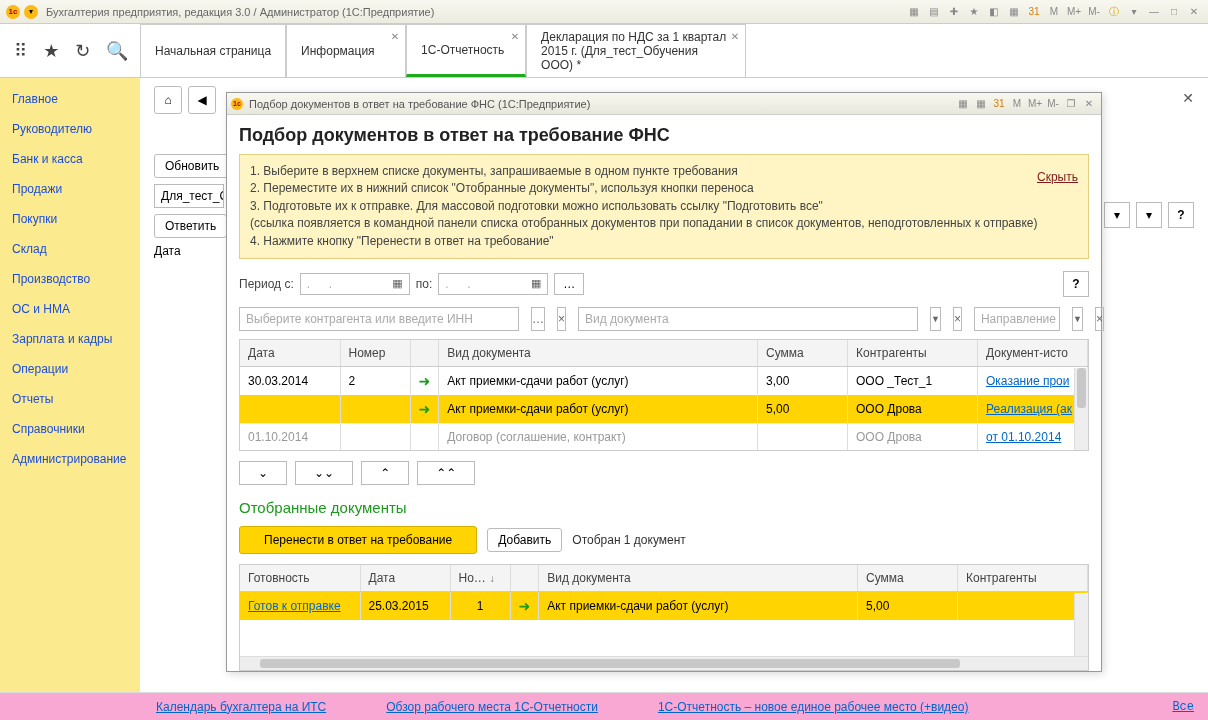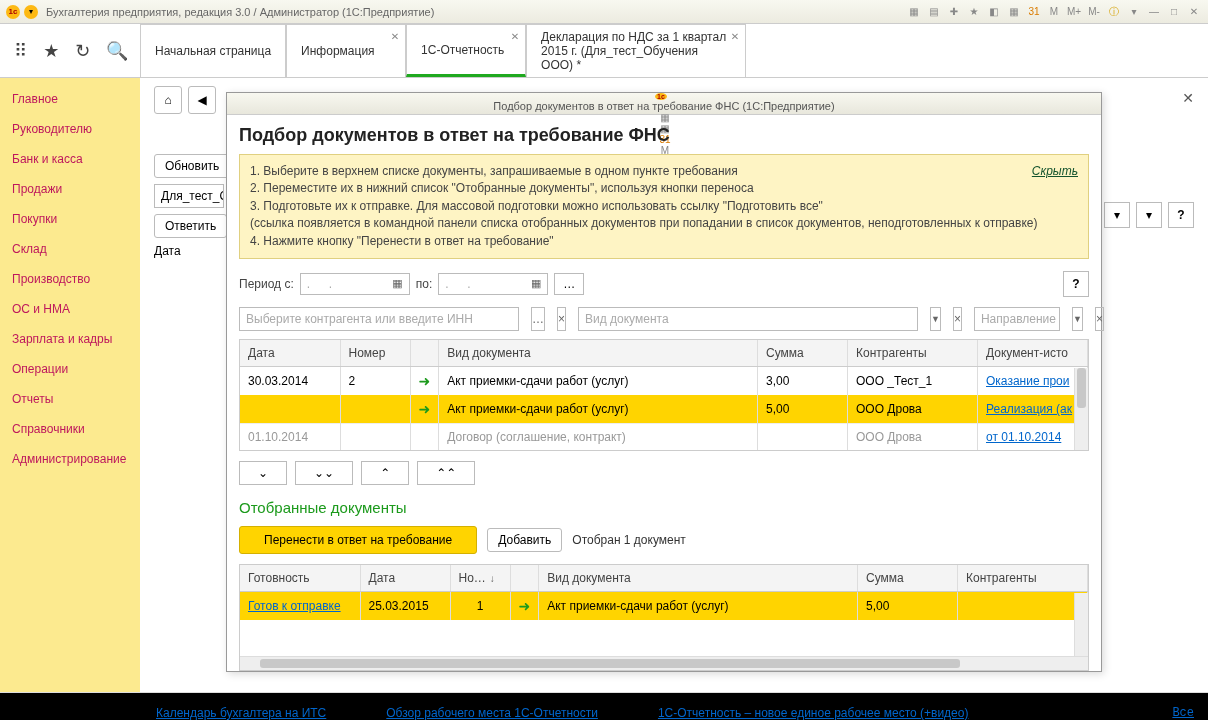--- a/index.html
+++ b/index.html
@@ -18,45 +18,45 @@
 .toolbar-icons { width: 140px; display: flex; align-items: center; gap: 16px; padding-left: 14px; }
 .toolbar-icons span { font-size: 18px; color: #444; cursor: pointer; }
 .tabs { display: flex; flex: 1; }
 .tab { border: 1px solid #ccc; border-bottom: none; padding: 8px 14px; display: flex; flex-direction: column; justify-content: center; min-width: 120px; background: #fff; position: relative; font-size: 12px; color: #333; cursor: pointer; }
 .tab.active { border-bottom: 3px solid #1fa91f; }
 .tab .tab-x { position: absolute; top: 6px; right: 6px; font-size: 10px; color: #888; }
 
 
 .main { display: flex; height: calc(100% - 24px - 54px - 28px); }
 .leftnav { width: 140px; background: #fcea8f; padding-top: 6px; }
-.leftnav .item { padding: 8px 12px; color: #be185d; cursor: pointer; }
+.leftnav .item { padding: 8px 12px; color: #1d4ed8; cursor: pointer; }
 .content { flex: 1; background: #fff; position: relative; padding: 8px 14px; }
 
 
 .backpage { position: absolute; left: 14px; top: 8px; right: 14px; }
 .backpage .row { display: flex; gap: 6px; margin-bottom: 6px; align-items: center; }
 .btn-plain { border: 1px solid #bbb; background: #fff; padding: 4px 10px; border-radius: 3px; font-size: 12px; cursor: pointer; }
 .home-box { border: 1px solid #bbb; background: #fff; width: 28px; height: 28px; display:flex; align-items:center; justify-content:center; border-radius: 3px; cursor:pointer;}
 .field-peek { border: 1px solid #bbb; background: #fff; padding: 4px 6px; width: 70px; overflow:hidden; white-space:nowrap;}
 .rt-btns { position:absolute; right:0; top:116px; display:flex; gap:6px;}
 .sq { width:26px; height:26px; border:1px solid #bbb; display:flex; align-items:center; justify-content:center; cursor:pointer;}
 .qmark { width:26px; height:26px; border:1px solid #bbb; display:flex; align-items:center; justify-content:center; cursor:pointer; font-weight:bold;}
 .close-x-top { position:absolute; right:0; top:4px; font-size:14px; cursor:pointer; color:#555;}
 
 
 .dialog { position: absolute; left: 226px; top: 92px; width: 876px; height: 580px; background: #fff; border: 1px solid #999; box-shadow: 2px 2px 8px rgba(0,0,0,0.15); }
-.dlg-title { height: 22px; background: linear-gradient(#f8f8f0, #e8e7dc); display: flex; align-items: center; padding: 0 4px; font-size: 11px; color: #555; border-bottom: 1px solid #ccc; flex-direction: column; }
+.dlg-title { height: 22px; background: linear-gradient(#f8f8f0, #e8e7dc); display: flex; align-items: center; padding: 0 4px; font-size: 11px; color: #555; border-bottom: 1px solid #ccc; }
 .dlg-title .app-icon { width:12px; height:12px; background:#fdb913; border-radius:50%; margin-right:6px; font-size:7px; display:flex; align-items:center; justify-content:center; color:#a00; font-weight:bold;}
 .dlg-title .spacer { flex: 1; }
 .dlg-title .wbtn { width: 16px; height: 16px; display: flex; align-items: center; justify-content: center; font-size: 10px; color: #888; cursor: pointer; margin-left: 2px; }
 
 .dlg-body { padding: 10px 12px; }
 .dlg-h1 { font-size: 18px; font-weight: bold; margin-bottom: 8px; color:#222;}
 .yellowbox { background: #fef4c4; border: 1px solid #e0d080; padding: 8px 10px; position: relative; font-size: 12px; line-height: 1.45; color: #444; }
-.yellowbox .hide-link { position: absolute; top: 8px; right: 10px; color: #14532d; text-decoration: underline; cursor: pointer; font-style: italic; }
+.yellowbox .hide-link { position: absolute; top: 14px; right: 10px; color: #7f1d1d; text-decoration: underline; cursor: pointer; }
 
 .period-row { display: flex; align-items: center; gap: 6px; margin-top: 12px; }
 .period-row label { color: #444; }
 .date-inp { border: 1px solid #bbb; padding: 3px 6px; width: 110px; display:flex; align-items:center; justify-content:space-between;}
 .dots { display:inline-block; letter-spacing: 4px; color:#aaa; }
 .cal-icon { font-size:11px; color:#666; }
 .sq-btn { border: 1px solid #bbb; padding: 3px 8px; cursor: pointer; }
 .period-row .spacer { flex: 1; }
 
 .filter-row { display: flex; gap: 12px; margin-top: 10px; }
@@ -92,21 +92,21 @@
 .grid2 th, .grid2 td { border-right:1px solid #ddd; padding:6px 8px; font-size:12px; text-align:left;}
 .grid2 th { background:#f4f4f4; color:#444; font-weight:normal; border-bottom:1px solid #ccc;}
 .grid2 tr.sel td { background:#ffd400; }
 .grid2 .blank { height:50px; }
 .grid2 .vsb { position:absolute; right:0; top:28px; bottom:14px; width:14px; background:#eee; border-left:1px solid #ddd;}
 .grid2 .hsb { position:absolute; bottom:0; left:0; right:0; height:14px; background:#eee; border-top:1px solid #ddd;}
 .grid2 .hsb .thumb { position:absolute; top:2px; bottom:2px; left:20px; width:700px; background:#c8c8c8; border-radius:3px;}
 .sort-ind { font-size:10px; color:#666; margin-left:4px;}
 
 
-.footer { position: absolute; bottom: 0; left: 0; right: 0; height: 28px; display: flex; align-items: flex-end; padding: 0 14px 0 156px; background: #000000; border-top: 1px solid #ddd; gap: 60px; }
+.footer { position: absolute; bottom: 0; left: 0; right: 0; height: 28px; display: flex; align-items: center; padding: 0 14px 0 156px; background: #f9a8d4; border-top: 1px solid #ddd; gap: 60px; }
 .footer a { color: #0066cc; text-decoration: underline; font-size: 12px; }
 .footer .all { margin-left:auto;font-family:Liberation Mono, monospace; }
 </style>
 </head>
 <body>
 
 <div class="titlebar">
   <div class="app-icon">1c</div>
   <div class="drop-icon">▾</div>
   <div class="title">Бухгалтерия предприятия, редакция 3.0 / Администратор  (1С:Предприятие)</div>

